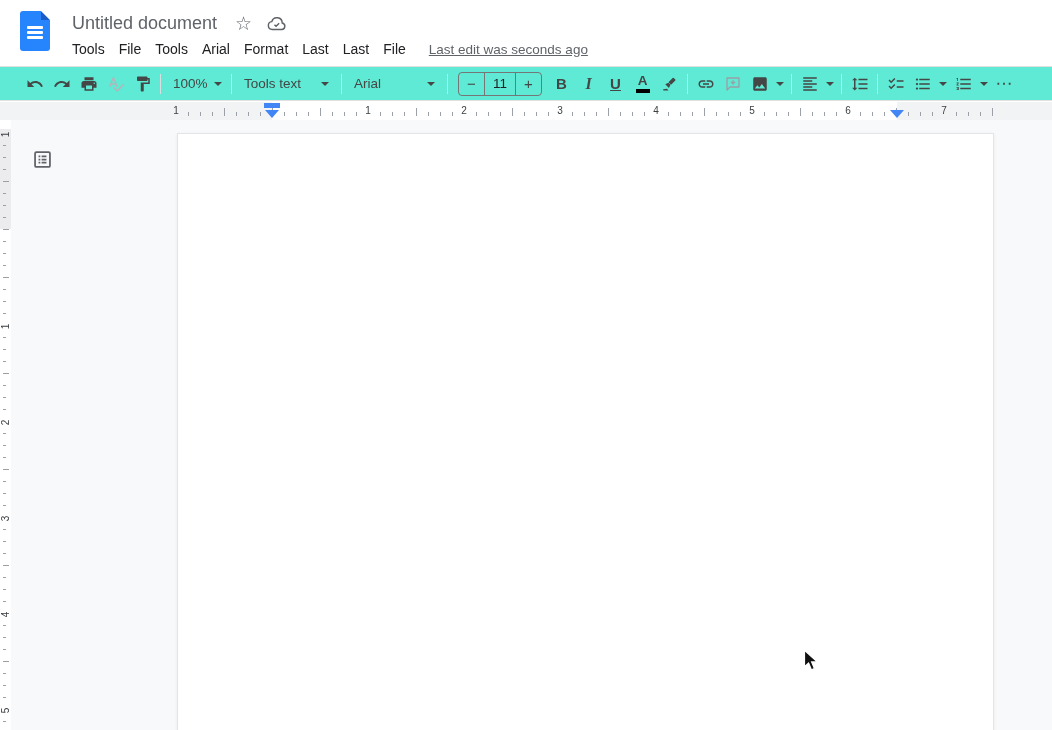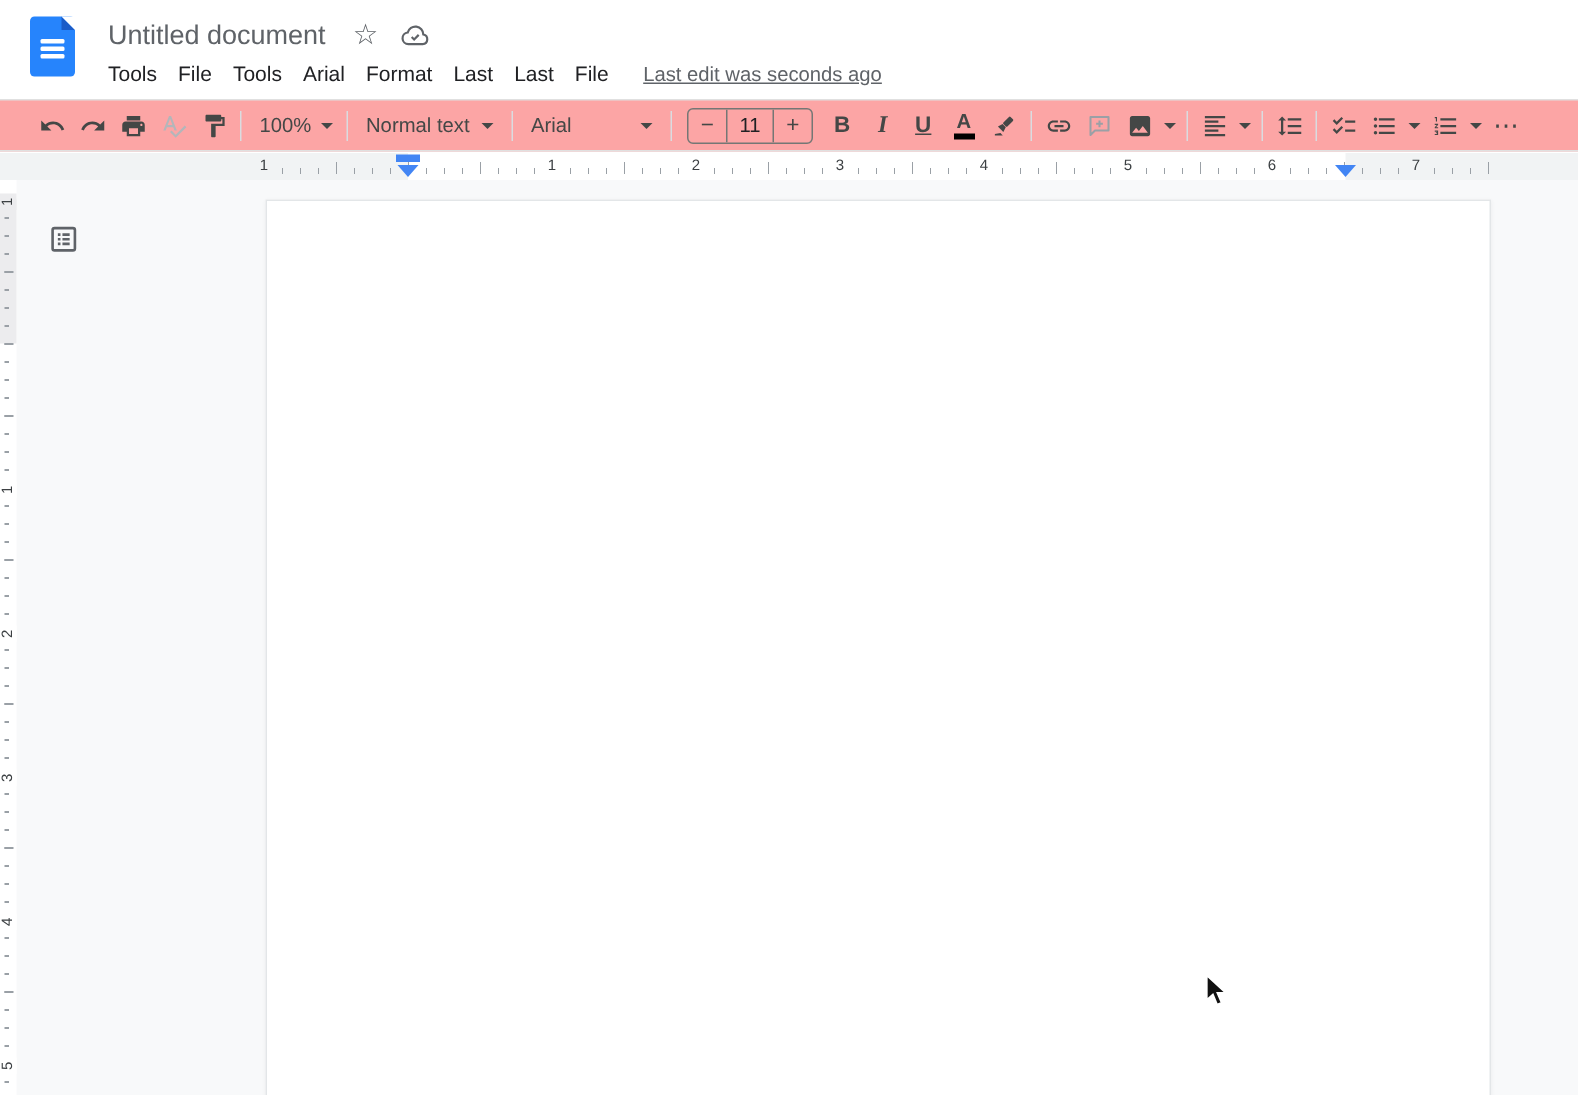--- a/index.html
+++ b/index.html
@@ -20,21 +20,21 @@
   .head-right { margin-left:15px; display:flex; flex-direction:column; }
   .title-row { display:flex; align-items:center; height:24px; }
   .doc-title { font-size:18px; color:#5f6368; margin-left:7px; cursor:text; }
   .star { font-size:19px; color:#5f6368; margin-left:18px; cursor:pointer; line-height:1; }
   .cloud { margin-left:14px; cursor:pointer; display:flex; align-items:center; }
   .menubar { display:flex; align-items:center; margin-top:2px; height:24px; }
   .menu-item { font-size:14px; color:#202124; padding:2px 7px; border-radius:4px; cursor:pointer; }
   .last-edit { font-size:13.5px; color:#5f6368; text-decoration:underline; margin-left:16px; cursor:pointer; }
 
   
-  .toolbar { height:35px; background:#fca5a5; border-top:1px solid #e0e0e0; border-bottom:1px solid #e0e0e0;
+  .toolbar { height:35px; background:#5eead4; border-top:1px solid #e0e0e0; border-bottom:1px solid #e0e0e0;
     display:flex; align-items:center; padding-left:21px; }
   .tbtn { width:27px; height:27px; border-radius:4px; display:flex; align-items:center; justify-content:center;
     cursor:pointer; flex:0 0 auto; }
   .tbtn svg { width:18px; height:18px; }
   .sep { width:1px; height:20px; background:#dadce0; margin:0 4px; flex:0 0 auto; }
   .dd { width:0; height:0; border-left:4px solid transparent; border-right:4px solid transparent;
     border-top:4.5px solid #444746; margin-left:6px; }
   .select { display:flex; align-items:center; padding:0 8px; height:27px; border-radius:4px; cursor:pointer;
     color:#444746; font-size:13.5px; flex:0 0 auto; }
   .zoom-select { width:62px; }
@@ -150,21 +150,21 @@
           <path d="M18 4V3c0-.55-.45-1-1-1H5c-.55 0-1 .45-1 1v4c0 .55.45 1 1 1h12c.55 0 1-.45 1-1V6h1v4H9v11c0 .55.45 1 1 1h2c.55 0 1-.45 1-1v-9h8V4h-3z"></path>
         </svg>
     </div>
     <div class="sep"></div>
     <div class="select zoom-select">
       <span class="val">100%</span>
       <span class="dd"></span>
     </div>
     <div class="sep"></div>
     <div class="select styles-select">
-      <span class="val">Normal text</span>
+      <span class="val">Tools text</span>
       <span class="dd"></span>
     </div>
     <div class="sep"></div>
     <div class="select font-select">
       <span class="val">Arial</span>
       <span class="dd"></span>
     </div>
     <div class="sep"></div>
     <div class="fs-group">
       <div class="fs-btn">−</div>

